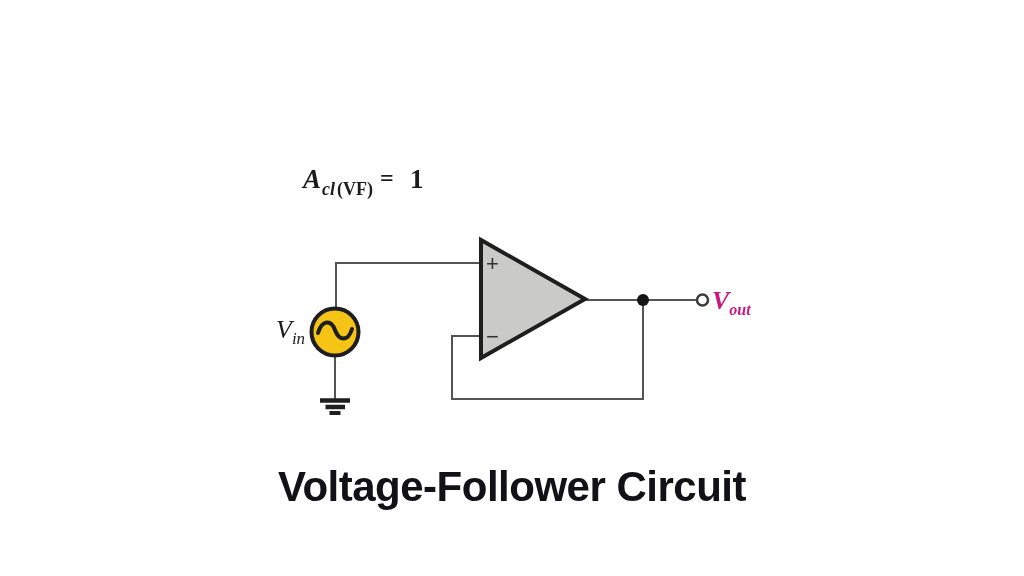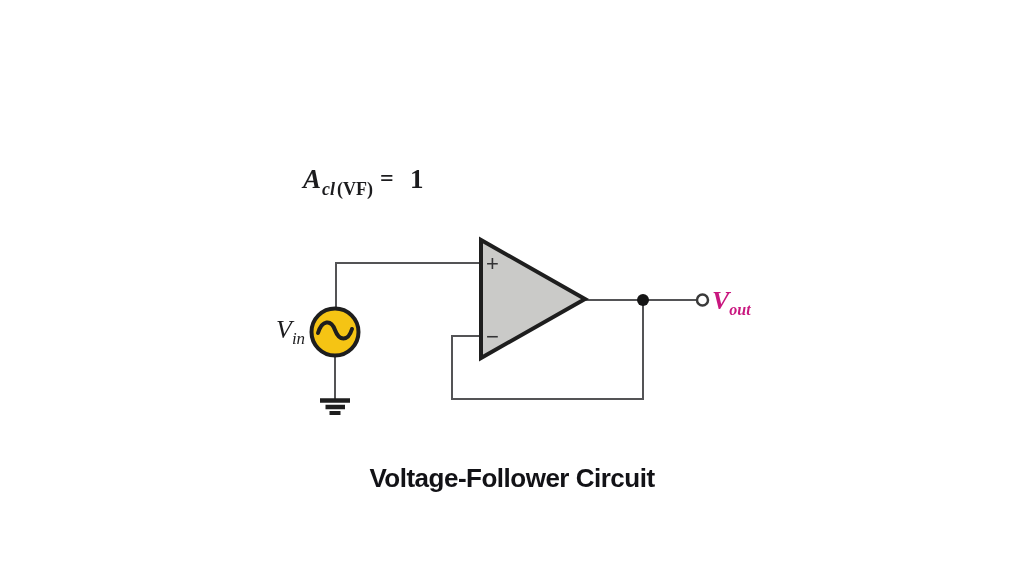--- a/index.html
+++ b/index.html
@@ -20,21 +20,21 @@
   .src-label     { font-family: "Liberation Serif", serif; font-style: italic; fill: #1c1c1e; }
   .out-label     { font-family: "Liberation Serif", serif; font-style: italic; font-weight: bold; fill: #c9177f; }
 
   .caption {
     position: absolute;
     left: 0; right: 0;
     top: 463px;
     text-align: center;
     font-family: "Liberation Sans", sans-serif;
     font-weight: 700;
-    font-size: 26px;
+    font-size: 42px;
     letter-spacing: -0.5px;
     color: #121216;
   }
 </style>
 </head>
 <body>
 
 <div class="stage">
 
   <svg class="circuit-svg" width="1024" height="576" viewBox="0 0 1024 576">

